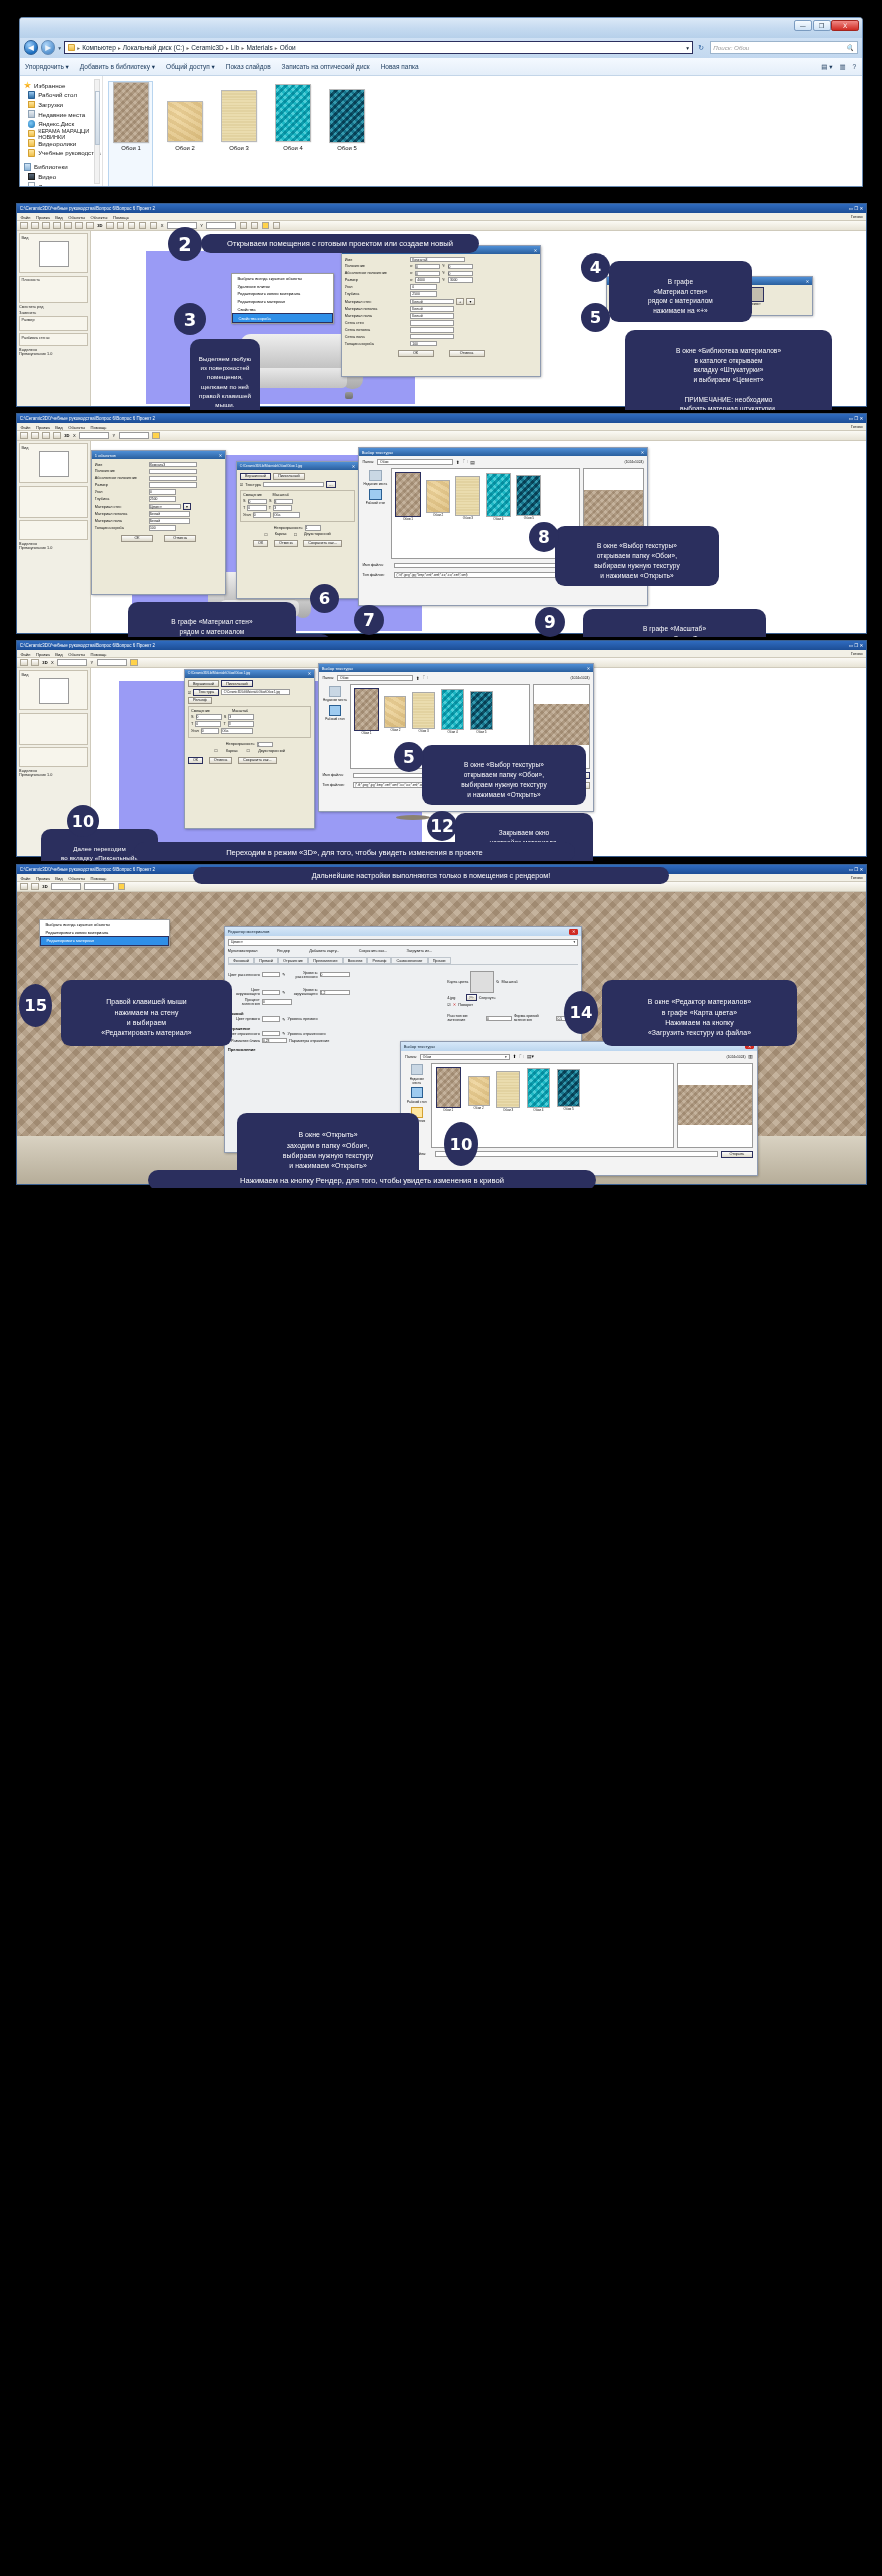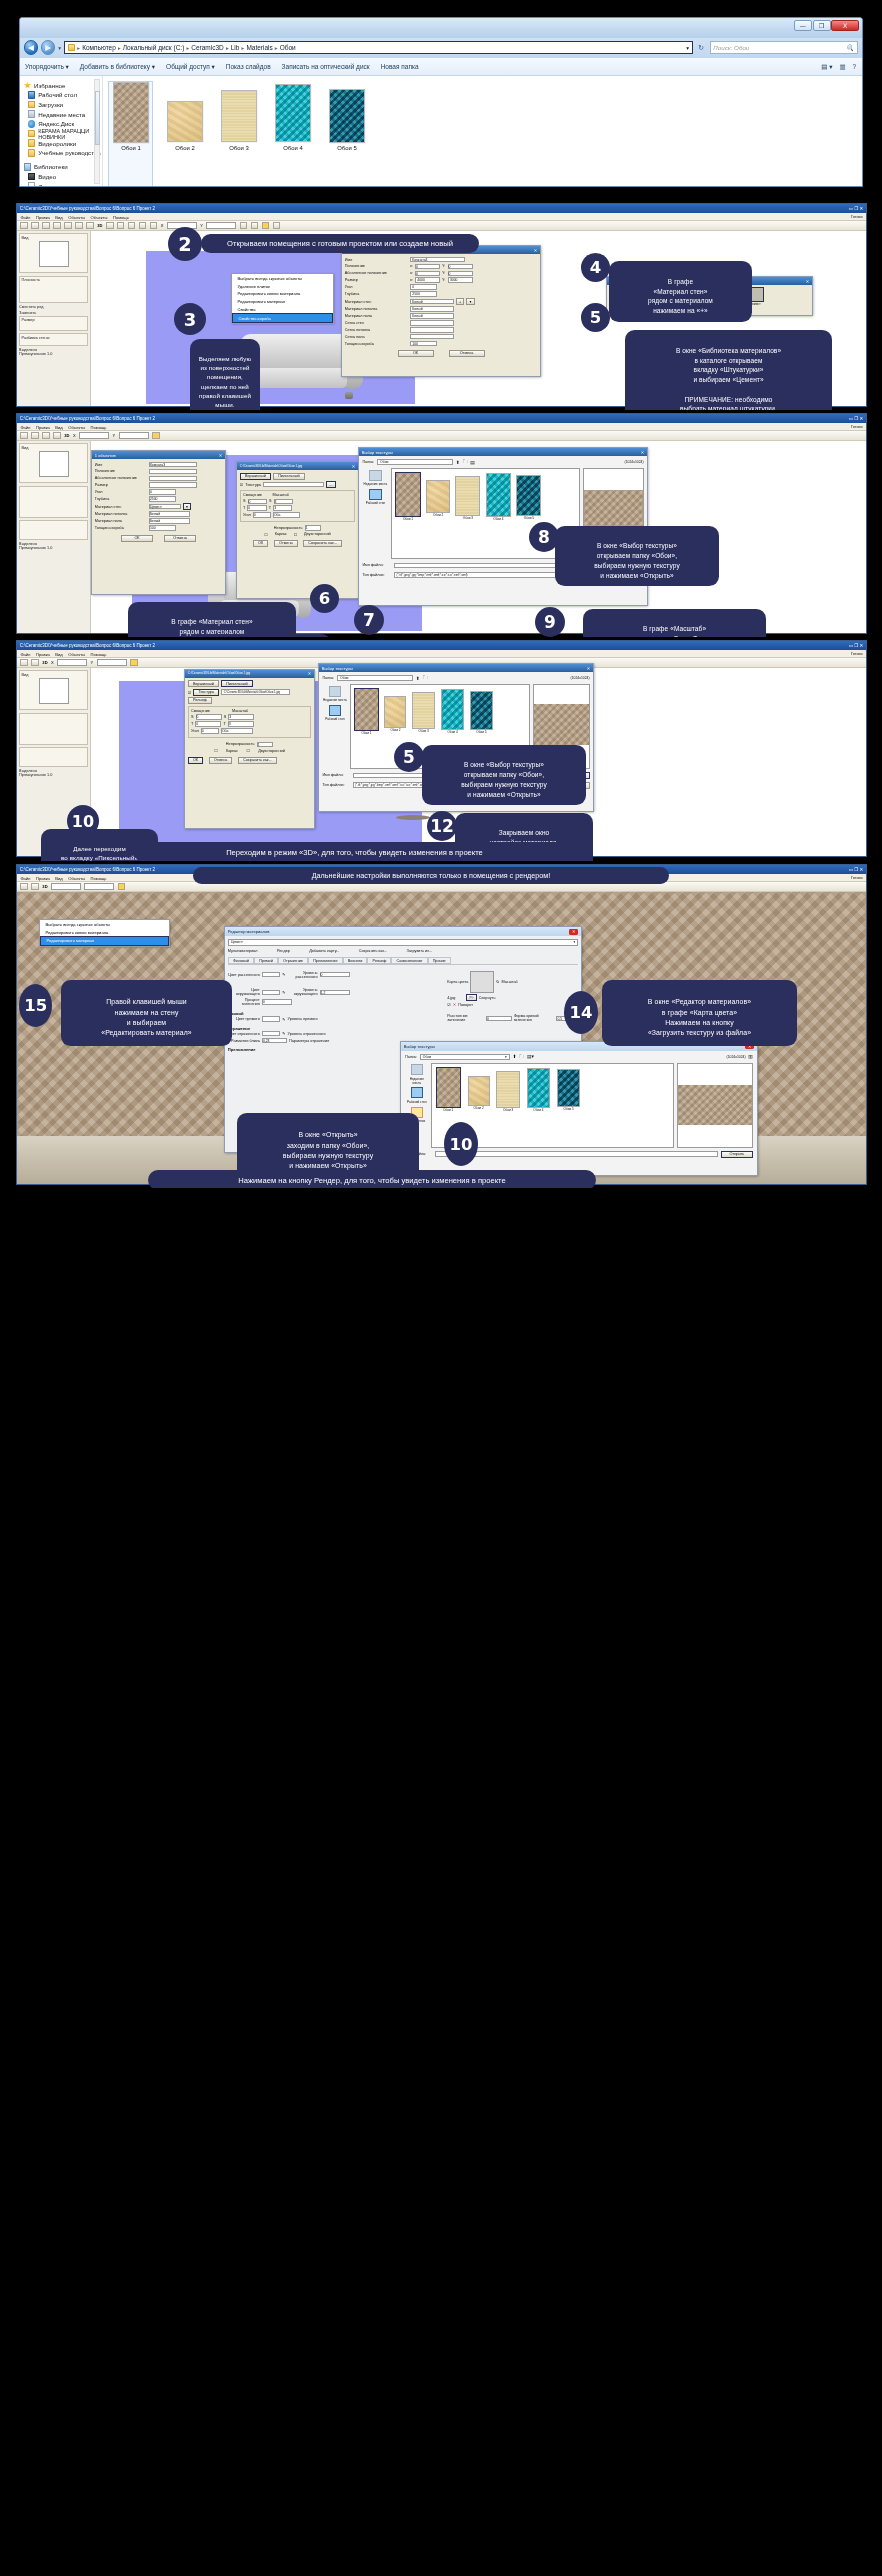--- a/index.html
+++ b/index.html
@@ -1250,16 +1250,16 @@
   <div class="bubble" style="left:237px; top:252px; width:182px; font-size:6.9px; padding:6.9px 6.9px;">
     <span>В окне «Открыть»
 заходим в папку «Обои»,
 выбираем нужную текстуру
 и нажимаем «Открыть»
 и закрываем окно
 «Редактор материалов»</span>
   </div>
 
   <div class="ribbon" style="left:148px; top:309px; width:448px; font-size:7.6px;">
-    <span>Нажимаем на кнопку Рендер, для того, чтобы увидеть изменения в проекте</span>
+    <span>Нажимаем на кнопку Рендер, для того, чтобы увидеть изменения в кривой</span>
   </div>
 </div>
 
 
 </body></html>

